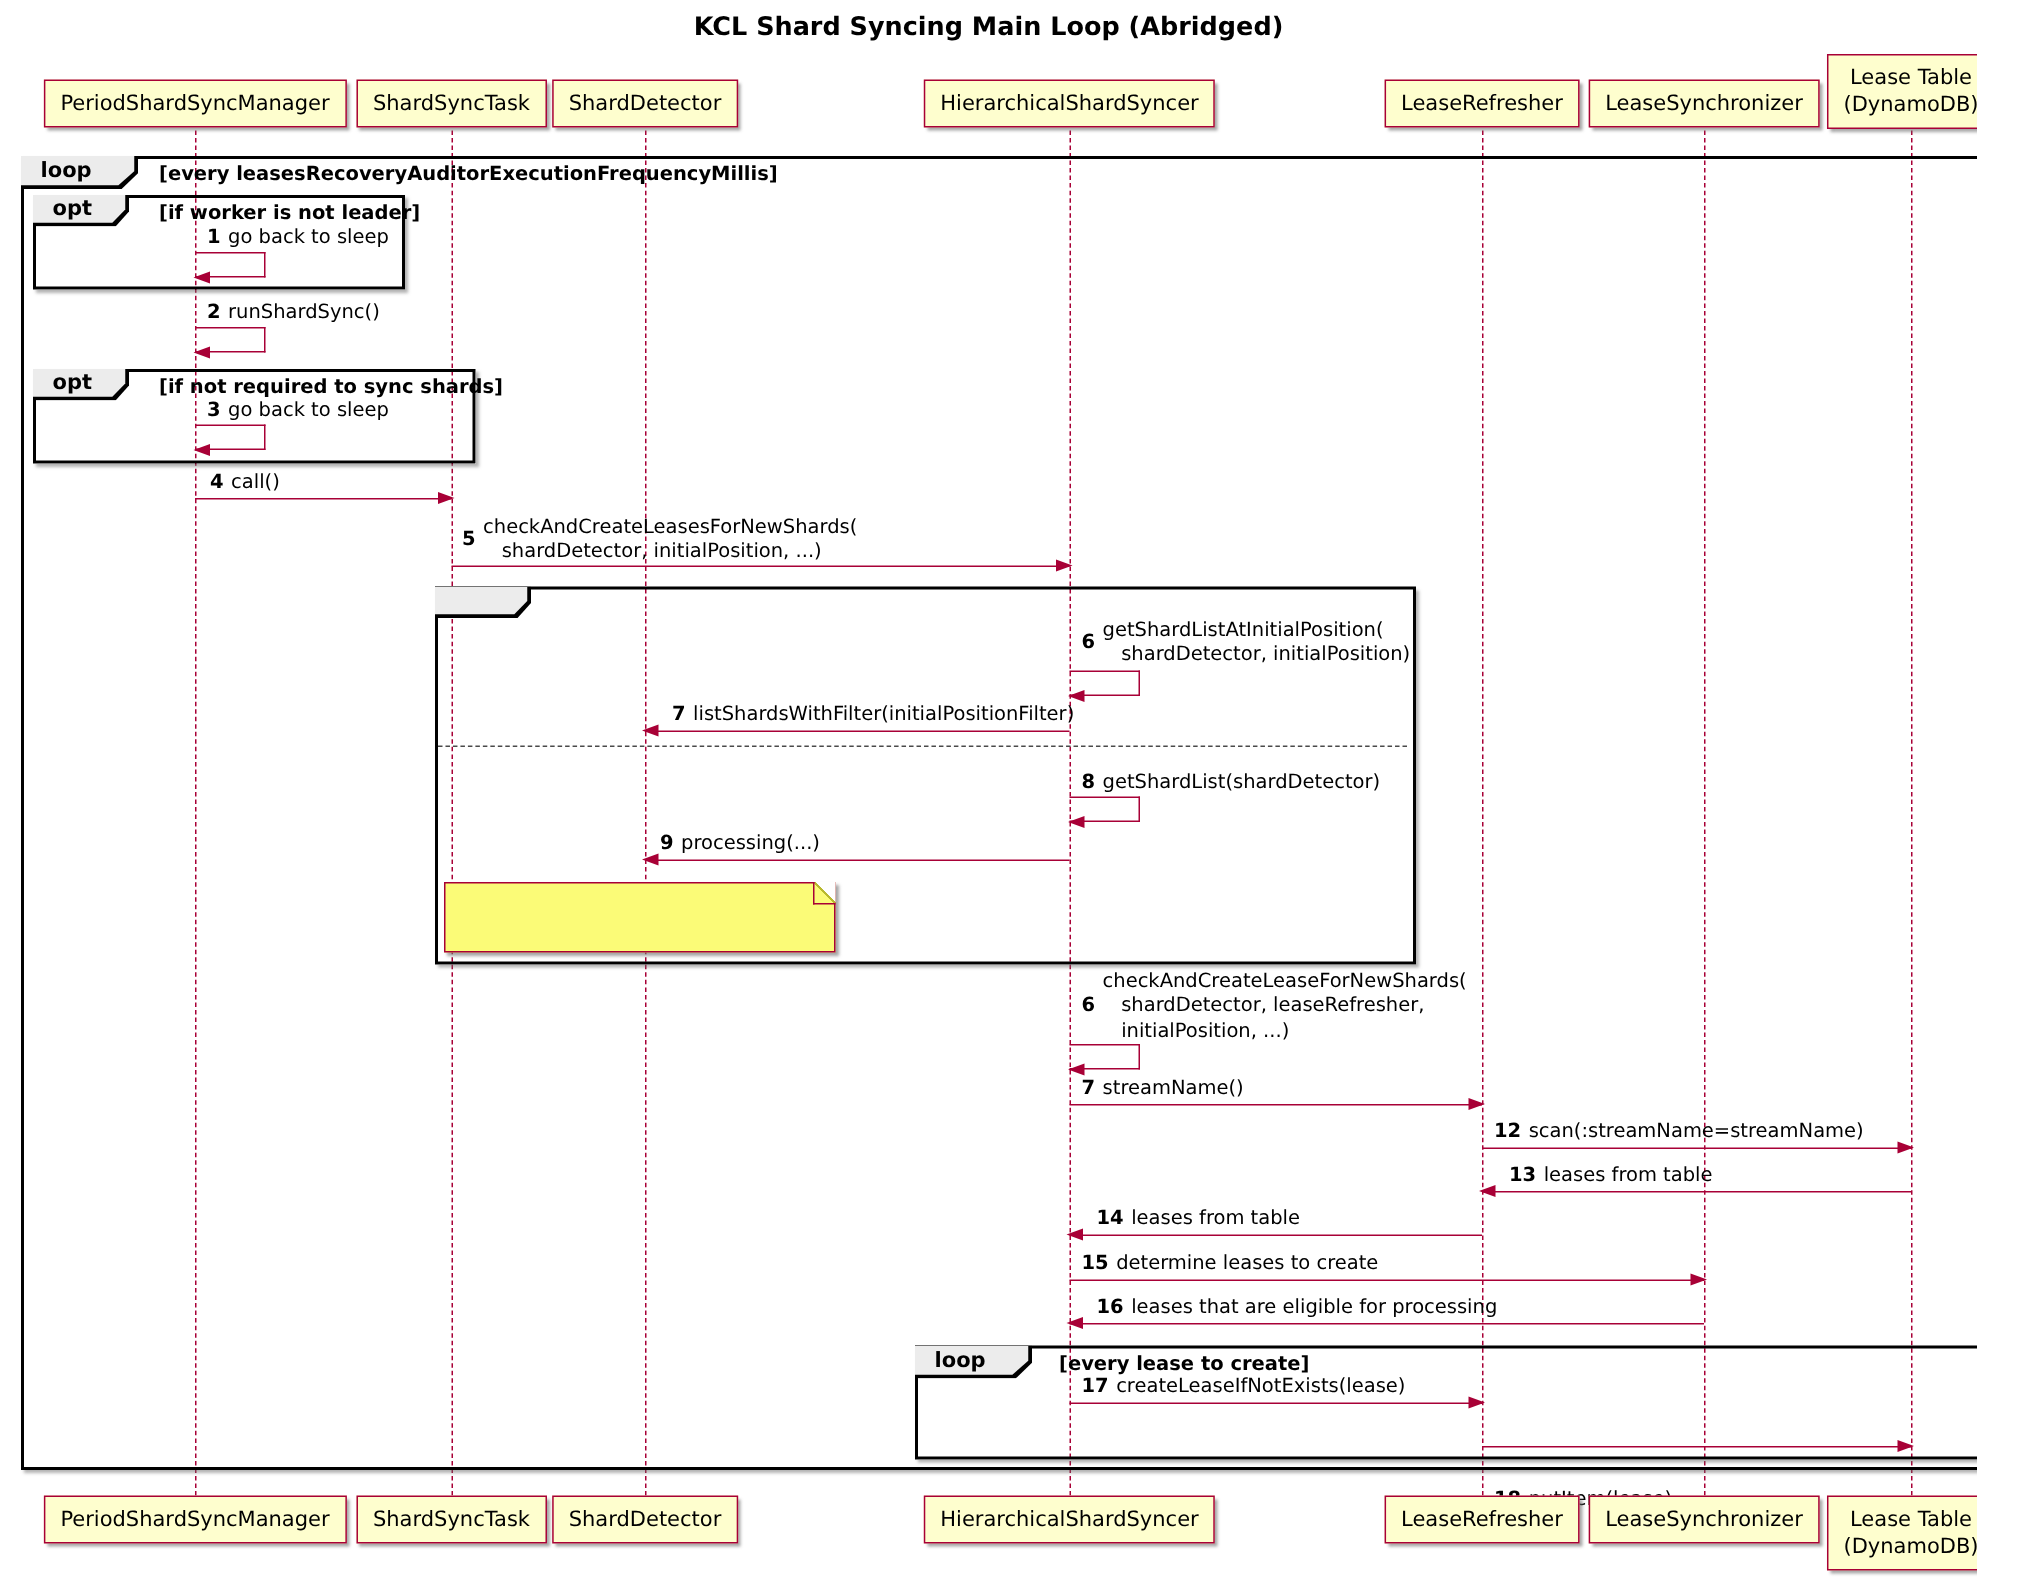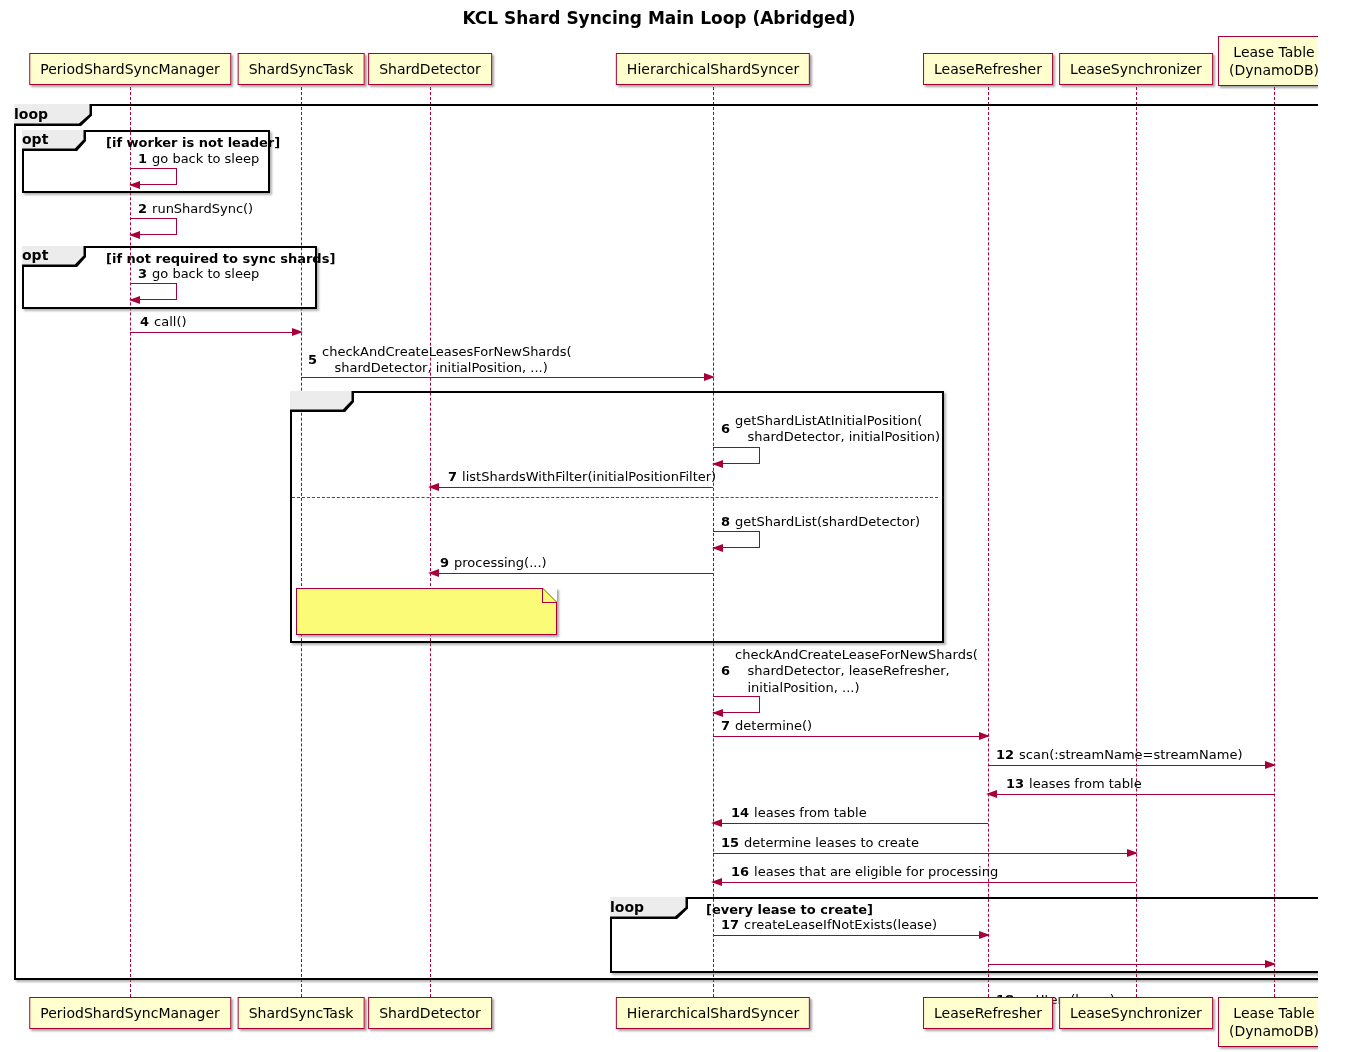--- a/index.html
+++ b/index.html
@@ -9,21 +9,21 @@
          font-size:17px;font-weight:bold;}
   .lifeline{position:absolute;top:87px;height:910px;width:0;border-left:1px dashed #A80036;}
   .pbox{position:absolute;transform:translateX(-50%);background:#FEFECE;border:1.5px solid #A80036;
         box-shadow:2px 2px 2px rgba(105,105,105,.6);padding:6px 10px;font-size:14px;line-height:1.3;
         text-align:center;white-space:pre-line;}
   .frame{position:absolute;border:2px solid #000;box-shadow:2px 2px 2px rgba(105,105,105,.5);}
   .tab{position:absolute;top:-2px;left:-2px;background:#000;
        clip-path:polygon(0 0,100% 0,100% 52%,86% 100%,0 100%);}
   .tab-inner{position:absolute;left:0;top:0;right:2.5px;bottom:2.5px;background:#ECECEC;
        clip-path:polygon(0 0,100% 0,100% 52%,86% 100%,0 100%);display:flex;align-items:center;
-       font-weight:bold;font-size:14px;box-sizing:border-box;}
+       padding-left:13px;font-weight:bold;font-size:14px;box-sizing:border-box;}
   .guard{position:absolute;font-weight:bold;font-size:13px;white-space:pre;}
   .msg{position:absolute;display:flex;align-items:center;gap:5px;font-size:13px;line-height:1.25;}
   .msg b{white-space:pre;}
   .msg .t{white-space:pre;}
   .line{position:absolute;height:0;border-top:1px solid #A80036;}
   .hd{position:absolute;width:0;height:0;border-top:4.5px solid transparent;
       border-bottom:4.5px solid transparent;top:-5px;}
   .hd.r{right:-2px;border-left:11px solid #A80036;}
   .hd.l{left:-2px;border-right:11px solid #A80036;}
   .selfmsg{position:absolute;width:46px;height:15px;border:1px solid #A80036;border-left:none;}
@@ -59,20 +59,21 @@
   <div class="pbox" style="left:713px;top:53px">HierarchicalShardSyncer</div>
   <div class="pbox" style="left:988px;top:53px">LeaseRefresher</div>
   <div class="pbox" style="left:1136px;top:53px">LeaseSynchronizer</div>
   <div class="pbox" style="left:1274px;top:36px">Lease Table
 (DynamoDB)</div>
 
   <div class="frame" style="left:14px;top:104px;width:1330px;height:872px">
     <div class="tab" style="width:78px;height:22px">
       <div class="tab-inner">loop</div>
     </div>
+    <div class="guard" style="left:90px;top:3px">[every leasesRecoveryAuditorExecutionFrequencyMillis]</div>
   </div>
 
   <div class="frame" style="left:22px;top:130px;width:244px;height:59px">
     <div class="tab" style="width:64px;height:21px">
       <div class="tab-inner">opt</div>
     </div>
     <div class="guard" style="left:82px;top:3px">[if worker is not leader]</div>
   </div>
 
   <div class="frame" style="left:22px;top:246px;width:291px;height:59px">
@@ -181,21 +182,21 @@
     <span class="t">checkAndCreateLeaseForNewShards(
    shardDetector, leaseRefresher,
    initialPosition, ...)</span>
   </div>
   <div class="selfmsg" style="left:713px;top:696px">
       <i class="hl"></i>
     </div>
 
   <div class="msg" style="left:721px;top:718px">
     <b>7</b>
-    <span class="t">determine()</span>
+    <span class="t">streamName()</span>
   </div>
   <div class="line" style="left:713px;top:736px;width:275px">
       <i class="hd r"></i>
     </div>
 
   <div class="msg" style="left:996px;top:747px">
     <b>12</b>
     <span class="t">scan(:streamName=streamName)</span>
   </div>
   <div class="line" style="left:988px;top:765px;width:286px">

